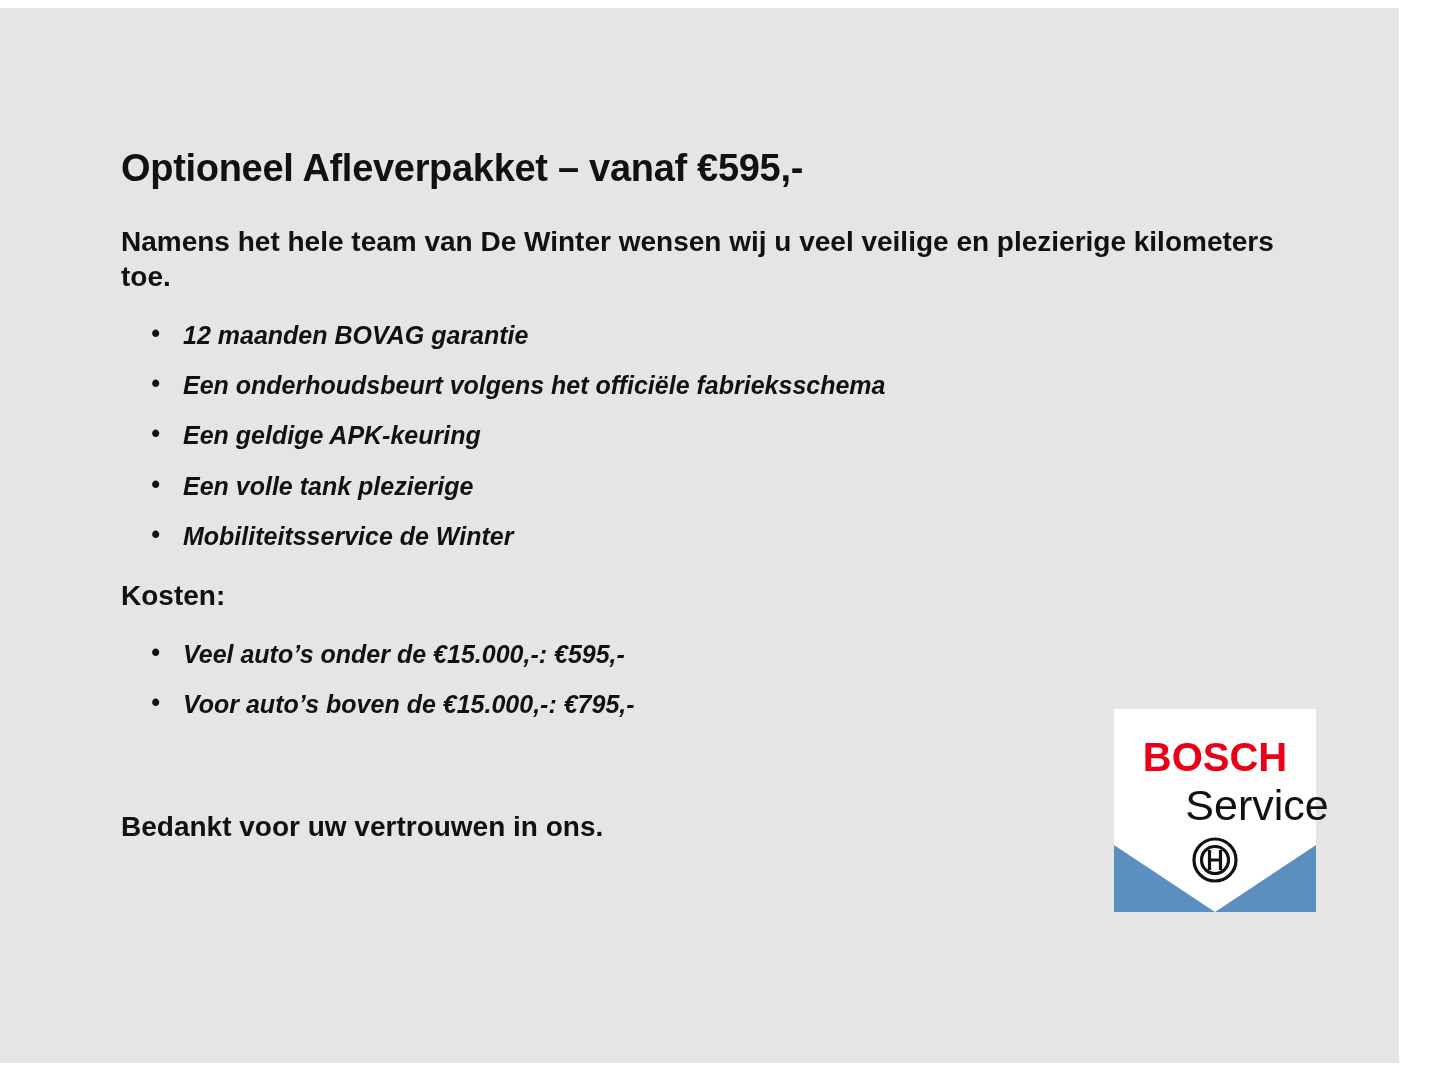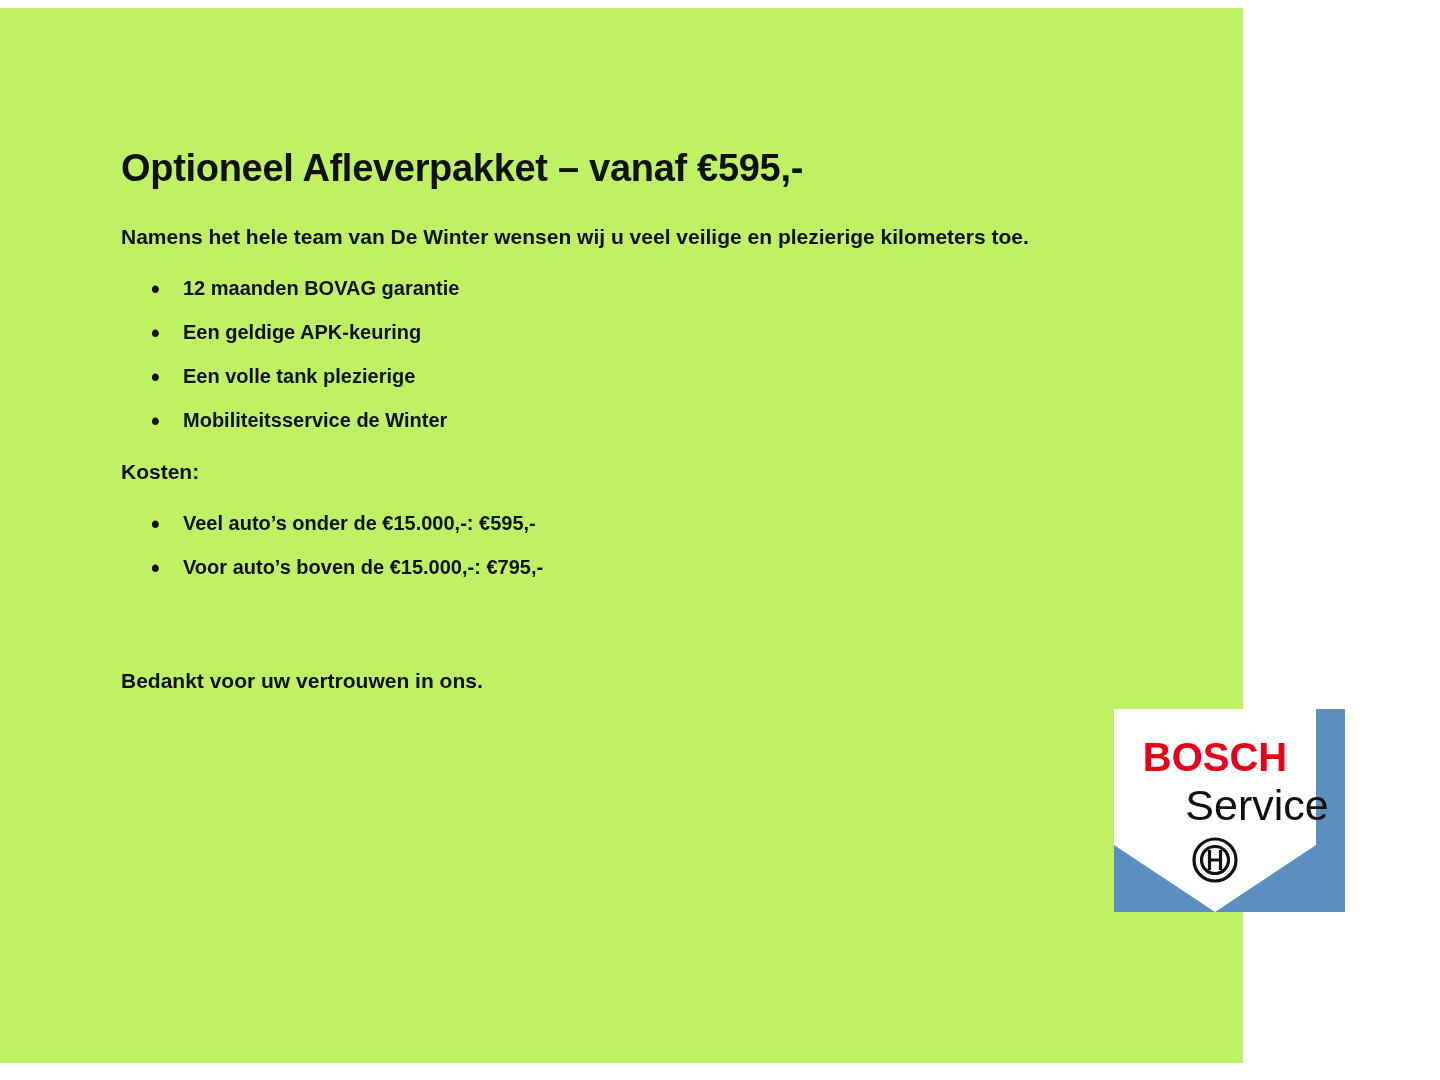--- a/index.html
+++ b/index.html
@@ -11,63 +11,64 @@
     width: 1440px;
     height: 1080px;
     font-family: "Liberation Sans", sans-serif;
     overflow: hidden;
   }
 
   .slide {
     position: absolute;
     left: 0;
     top: 8px;
-    width: 1243px;
+    width: 1399px;
     height: 1055px;
-    background: #bef264;
+    background: #e5e5e5;
   }
 
   .content {
     position: absolute;
     left: 121px;
     top: 140px;
     width: 1200px;
   }
 
   .title {
     font-size: 38px;
     font-weight: bold;
     color: #111111;
     letter-spacing: -0.3px;
     margin: 0 0 34px 0;
     line-height: 1.1;
   }
 
   .para {
-    font-size: 21px;
+    font-size: 28px;
     font-weight: bold;
     color: #111111;
     margin: 0 0 26px 0;
     line-height: 1.25;
   }
 
   ul.bullets {
     list-style: none;
     margin: 0 0 26px 0;
     padding: 0 0 0 30px;
   }
 
   ul.bullets li {
     position: relative;
-    font-size: 20px;
+    font-size: 25px;
     font-weight: bold;
     color: #111111;
     line-height: 1.25;
     margin: 0 0 19px 0;
     padding-left: 32px;
+    font-style: italic;
   }
 
   ul.bullets li::before {
     content: "\2022";
     position: absolute;
     left: 0;
     top: -2px;
     font-size: 25px;
     line-height: 1.25;
     color: #111111;
@@ -77,21 +78,20 @@
     height: 62px;
   }
 
   
   .logo {
     position: absolute;
     left: 1114px;
     top: 701px;
     width: 202px;
     height: 203px;
-    padding-left: 29px;
   }
   .logo-bg {
     position: absolute;
     inset: 0;
     background: #5b8fc0;
   }
   .logo-white {
     position: absolute;
     left: 0;
     top: 0;
@@ -140,20 +140,21 @@
 
   <div class="content">
 
     <h1 class="title">Optioneel Afleverpakket – vanaf €595,-</h1>
 
     <p class="para">Namens het hele team van De Winter wensen wij u veel veilige en plezierige kilometers toe.</p>
 
 
     <ul class="bullets">
       <li>12 maanden BOVAG garantie</li>
+      <li>Een onderhoudsbeurt volgens het officiële fabrieksschema</li>
       <li>Een geldige APK-keuring</li>
       <li>Een volle tank plezierige</li>
       <li>Mobiliteitsservice de Winter</li>
     </ul>
 
     <p class="para">Kosten:</p>
 
     <ul class="bullets">
       <li>Veel auto’s onder de €15.000,-: €595,-</li>
       <li>Voor auto’s boven de €15.000,-: €795,-</li>

